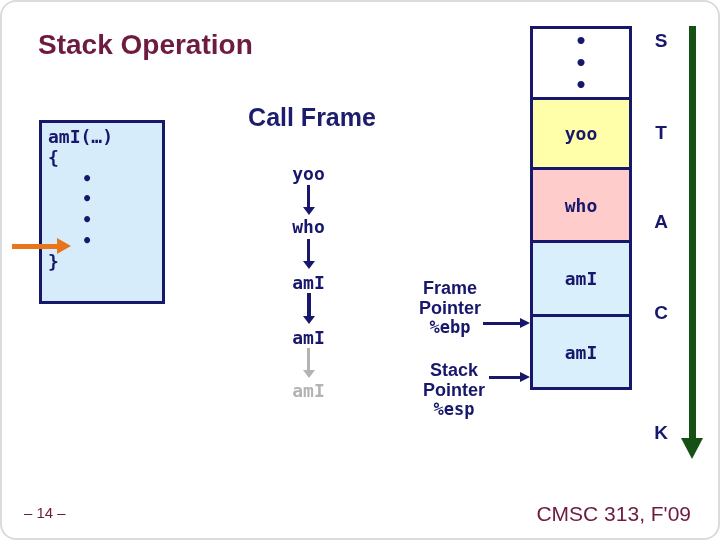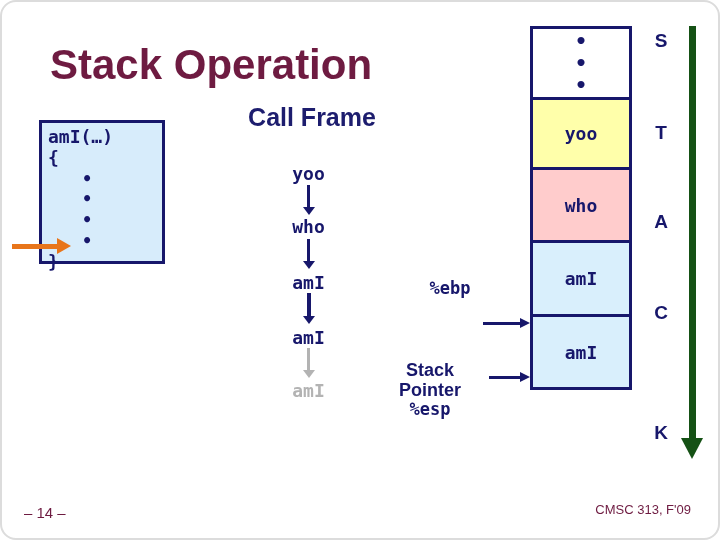--- a/index.html
+++ b/index.html
@@ -3,26 +3,26 @@
 <meta charset="utf-8">
 <style>
   html,body { margin:0; padding:0; background:#ffffff; }
   .slide {
     position:relative; width:720px; height:540px;
     background:#ffffff; overflow:hidden; box-sizing:border-box;
     border:2px solid #dcdcdc; border-radius:16px;
     font-family:"Liberation Sans", sans-serif;
   }
   .title {
-    position:absolute; left:34px; top:25px; margin:14px;
-    font-size:42px; font-weight:bold; color:#6e1b41; letter-spacing:0;
+    position:absolute; left:34px; top:25px; margin:2px;
+    font-size:28px; font-weight:bold; color:#6e1b41; letter-spacing:0;
   }
   
   .code-box {
-    position:absolute; left:37px; top:118px; width:126px; height:144px;
+    position:absolute; left:37px; top:118px; width:126px; height:184px;
     box-sizing:border-box; border:3px solid #17176b;
     padding:4px 0 16px 6px;
     font-family:"DejaVu Sans Mono", monospace; font-weight:bold;
     font-size:18px; color:#17176b;
   }
   .cline { height:20.8px; line-height:20.8px; white-space:pre; }
   .cline.indent { padding-left:34px; }
   .cline.bullet { font-size:17px; }
   
   .orange-arrow { position:absolute; left:10px; top:236px; }
@@ -86,21 +86,21 @@
   .h-head { position:absolute; top:0; width:0; height:0;
     border-top:5.5px solid transparent; border-bottom:5.5px solid transparent;
     border-left:10px solid #17176b; }
   
   .footer-left {
     position:absolute; left:22px; top:502px;
     font-size:15px; color:#6e1b41;
   }
   .footer-right {
     position:absolute; right:27px; top:500px;
-    font-size:13px; color:#6e1b41;
+    font-size:21px; color:#6e1b41;
   }
 </style>
 </head>
 <body>
 
 <div class="slide">
 
   <h1 class="title">Stack Operation</h1>
 
   <div class="code-box" style="background-color: rgb(215, 236, 251);">
@@ -159,28 +159,29 @@
   <div class="stack-letter" style="top:209px">A</div>
   <div class="stack-letter" style="top:300px">C</div>
   <div class="stack-letter" style="top:420px">K</div>
 
   <div class="green-arrow">
     <div class="g-bar"></div>
     <div class="g-head"></div>
   </div>
 
   <div class="ptr-label" style="left:410px; top:277px">
+    <div>Frame Pointer</div>
     <div class="reg">%ebp</div>
   </div>
   <div class="harrow" style="left:481px; top:316px">
     <div class="h-bar" style="width:37px"></div>
     <div class="h-head" style="left:37px"></div>
   </div>
 
-  <div class="ptr-label" style="left:390px; top:359px">
+  <div class="ptr-label" style="left:414px; top:359px">
     <div>Stack Pointer</div>
     <div class="reg">%esp</div>
   </div>
   <div class="harrow" style="left:487px; top:370px">
     <div class="h-bar" style="width:31px"></div>
     <div class="h-head" style="left:31px"></div>
   </div>
 
   <div class="footer-left">– 14 –</div>
   <div class="footer-right">CMSC 313, F'09</div>

